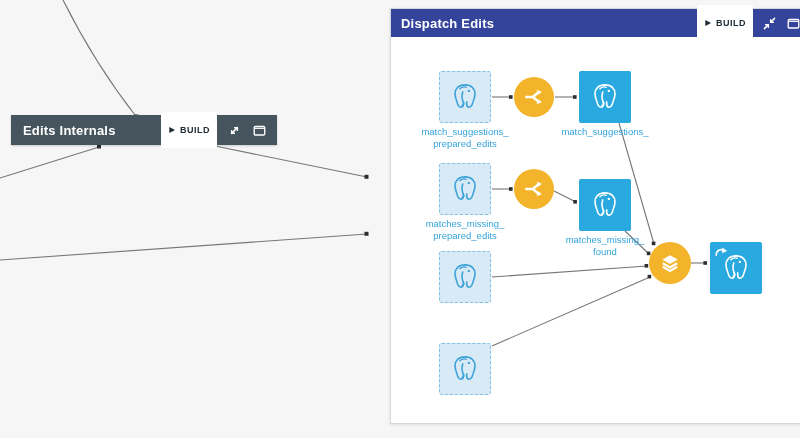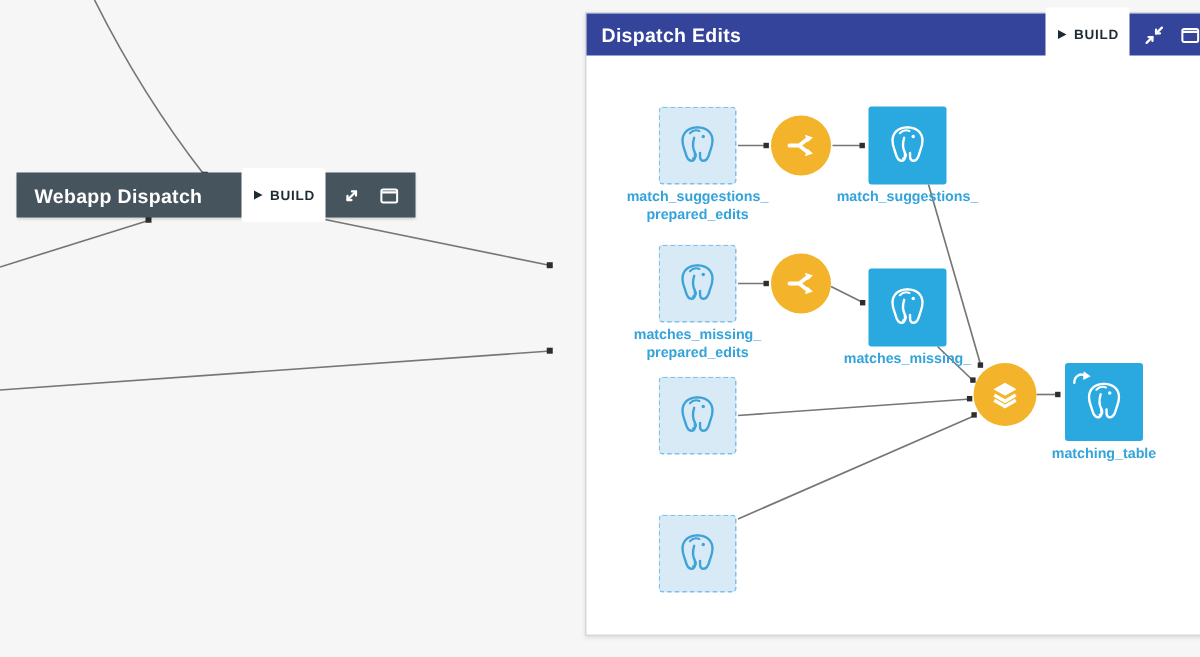--- a/index.html
+++ b/index.html
@@ -34,21 +34,21 @@
                border:1px dashed var(--dataset-editable-border,#7fc0e6);
                color:#3fa3d8;}
   .ds.solid{background:var(--dataset-blue,#29a9e0);color:#fff;border-radius:2px;}
   .ds .corner{position:absolute;left:3px;top:2px;line-height:0;}
   .recipe{position:absolute;border-radius:50%;display:flex;align-items:center;
           justify-content:center;background:var(--recipe-yellow,#f3b32a);
           color:#fff;cursor:pointer;}
   .r40{width:40px;height:40px;}
   .r42{width:42px;height:42px;}
   .ds-label{position:absolute;width:120px;text-align:center;
-            color:var(--label-blue,#33a3da);font-size:9.5px;line-height:1.3;font-weight:bold;}
+            color:var(--label-blue,#33a3da);font-size:9.5px;line-height:1.3;}
   .ds-label span{display:block;}
 </style>
 </head>
 <body>
 
 <svg width="0" height="0" style="position:absolute" aria-hidden="true">
   <defs>
     <symbol id="sym-pg" viewBox="0 0 32 32">
       <path d="M16 4.6 C10 4.6 6.6 8.2 6.6 13 C6.6 16.4 7.9 18.4 8.5 20.8 C9.2 23.5 10 25.6 12.1 25.6 C13.8 25.6 14.4 24.3 14.4 22.7 L14.4 20.6" fill="none" stroke="currentColor" stroke-width="1.5" stroke-linecap="round"></path>
       <path d="M16 4.6 C22 4.6 25.4 8.2 25.4 13 C25.4 16.4 24.1 18.4 23.5 20.8 C22.8 23.5 22 25.6 19.9 25.6 C18.2 25.6 17.6 24.3 17.6 22.7 L17.6 20.6" fill="none" stroke="currentColor" stroke-width="1.5" stroke-linecap="round"></path>
@@ -98,21 +98,21 @@
     <rect x="134.5" y="114.5" width="4" height="4" fill="#2e2e2e"></rect>
     <line x1="99" y1="147" x2="0" y2="178" stroke="#767676" stroke-width="1.1"></line>
     <rect x="97" y="144.5" width="4" height="4" fill="#2e2e2e"></rect>
     <line x1="215" y1="146" x2="367" y2="177" stroke="#767676" stroke-width="1.1"></line>
     <rect x="364.5" y="174.8" width="4" height="4" fill="#2e2e2e"></rect>
     <line x1="0" y1="260" x2="367" y2="234" stroke="#767676" stroke-width="1.1"></line>
     <rect x="364.5" y="231.8" width="4" height="4" fill="#2e2e2e"></rect>
   </svg>
 
   <div class="zone-bar" style="left:11px;top:115px;width:266px;height:30px;">
-    <span class="zone-title">Webapp Dispatch</span>
+    <span class="zone-title">Edits Internals</span>
     <span class="spacer"></span>
     <button class="build-btn">
       <svg width="8" height="8">
           <use href="#sym-play"></use>
         </svg>
       <span>BUILD</span>
     </button>
     <span class="hicon">
       <svg width="15" height="15">
           <use href="#sym-expand"></use>
@@ -233,18 +233,16 @@
     </div>
     <div class="ds-label" style="left:14px;top:209px">
       <span>matches_missing_</span>
         <span>prepared_edits</span>
     </div>
     <div class="ds-label" style="left:154px;top:117px">
       <span>match_suggestions_</span>
     </div>
     <div class="ds-label" style="left:154px;top:225px">
       <span>matches_missing_</span>
-    </div>
-    <div class="ds-label" style="left:285px;top:288px">
-      <span>matching_table</span>
+        <span>found</span>
     </div>
   </div>
 </div>
 
 </body></html>

